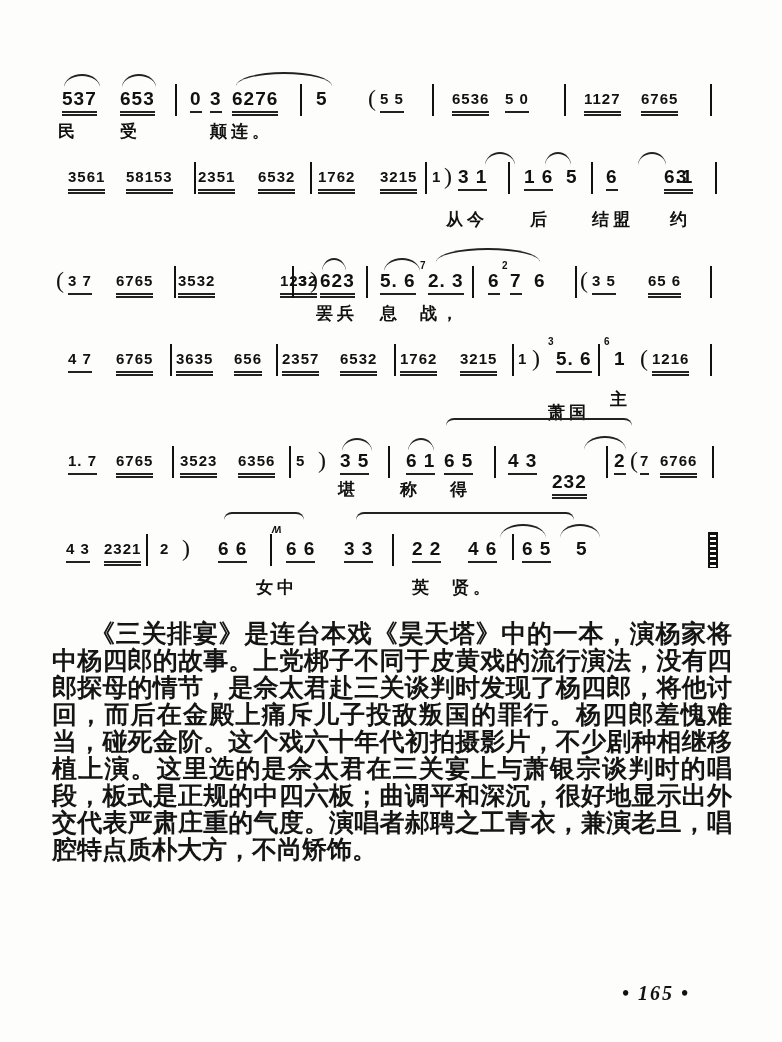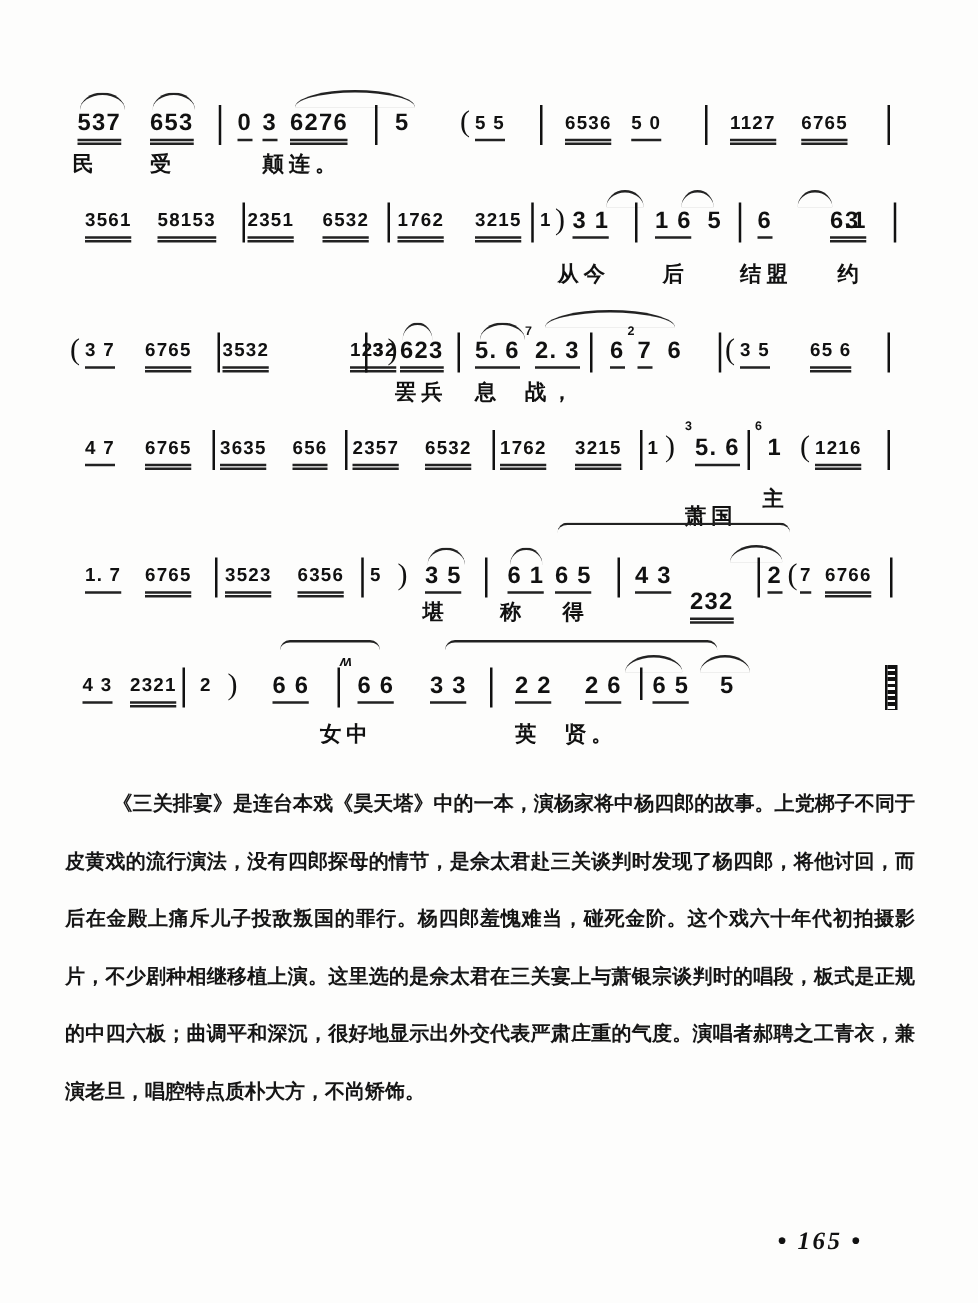--- a/index.html
+++ b/index.html
@@ -11,21 +11,21 @@
        font-size:19px; letter-spacing:1px; line-height:22px; white-space:pre; }
   .n.u1 { border-bottom:2px solid #222; padding-bottom:1px; }
   .n.u2 { border-bottom:5px double #222; padding-bottom:1px; }
   .n.small { font-size:15px; }
   .bar { position:absolute; top:-4px; width:2px; height:32px; background:#111; }
   .bar.dbl { width:6px; border-left:2px solid #111; border-right:2px solid #111; background:repeating-linear-gradient(#111 0 3px,#fff 3px 5px); top:-6px; height:36px;}
   .paren { position:absolute; top:-3px; font-size:24px; font-family:"Liberation Serif", serif; }
   .slur { position:absolute; height:12px; border-top:2px solid #222; border-radius:50% 50% 0 0 / 100% 100% 0 0; }
   .grace { position:absolute; font-size:10px; font-weight:bold; font-family:"Liberation Sans", sans-serif; }
   .lyric { position:absolute; font-size:17px; font-weight:bold; font-family:"DejaVu Sans", sans-serif; white-space:pre; letter-spacing:4px; }
-  .para { position:absolute; left:52px; top:620px; width:680px; font-size:16px; line-height:46px;
+  .para { position:absolute; left:52px; top:620px; width:680px; font-size:25px; line-height:27px;
           font-family:"DejaVu Sans", sans-serif; font-weight:bold; color:#151515; text-align:justify; }
   .para p { margin:0; text-indent:38px; }
   .folio { position:absolute; left:622px; top:982px; font-family:"Liberation Serif", serif;
            font-style:italic; font-weight:bold; font-size:20px; letter-spacing:2px; }
 </style>
 </head>
 <body>
 
 <div class="page">
 
@@ -186,21 +186,21 @@
     <div class="bar" style="left:146px;"></div>
     <span class="n small" style="left:160px;">2</span>
     <span class="paren" style="left:182px;">)</span>
     <span class="n u1" style="left:218px;">6 6</span>
     <div class="bar" style="left:270px;"></div>
     <span class="grace" style="left:272px;top:-16px;font-size:12px;font-style:italic;">ʍ</span>
     <span class="n u1" style="left:258px;margin-left:28px;">6 6</span>
     <span class="n u1" style="left:344px;">3 3</span>
     <div class="bar" style="left:392px;"></div>
     <span class="n u1" style="left:356px;margin-left:56px;">2 2</span>
-    <span class="n u1" style="left:468px;">2 6</span>
+    <span class="n u1" style="left:468px;">4 6</span>
     <div class="bar" style="left:512px;height:26px;"></div>
     <span class="n u1" style="left:522px;">6 5</span>
     <span class="n" style="left:576px;">5</span>
     <div class="bar dbl" style="left:708px;"></div>
     <span class="lyric" style="left:256px;top:38px;">女中</span>
     <span class="lyric" style="left:412px;top:38px;">英</span>
     <span class="lyric" style="left:452px;top:38px;">贤。</span>
   </div>
 
   <div class="para">

